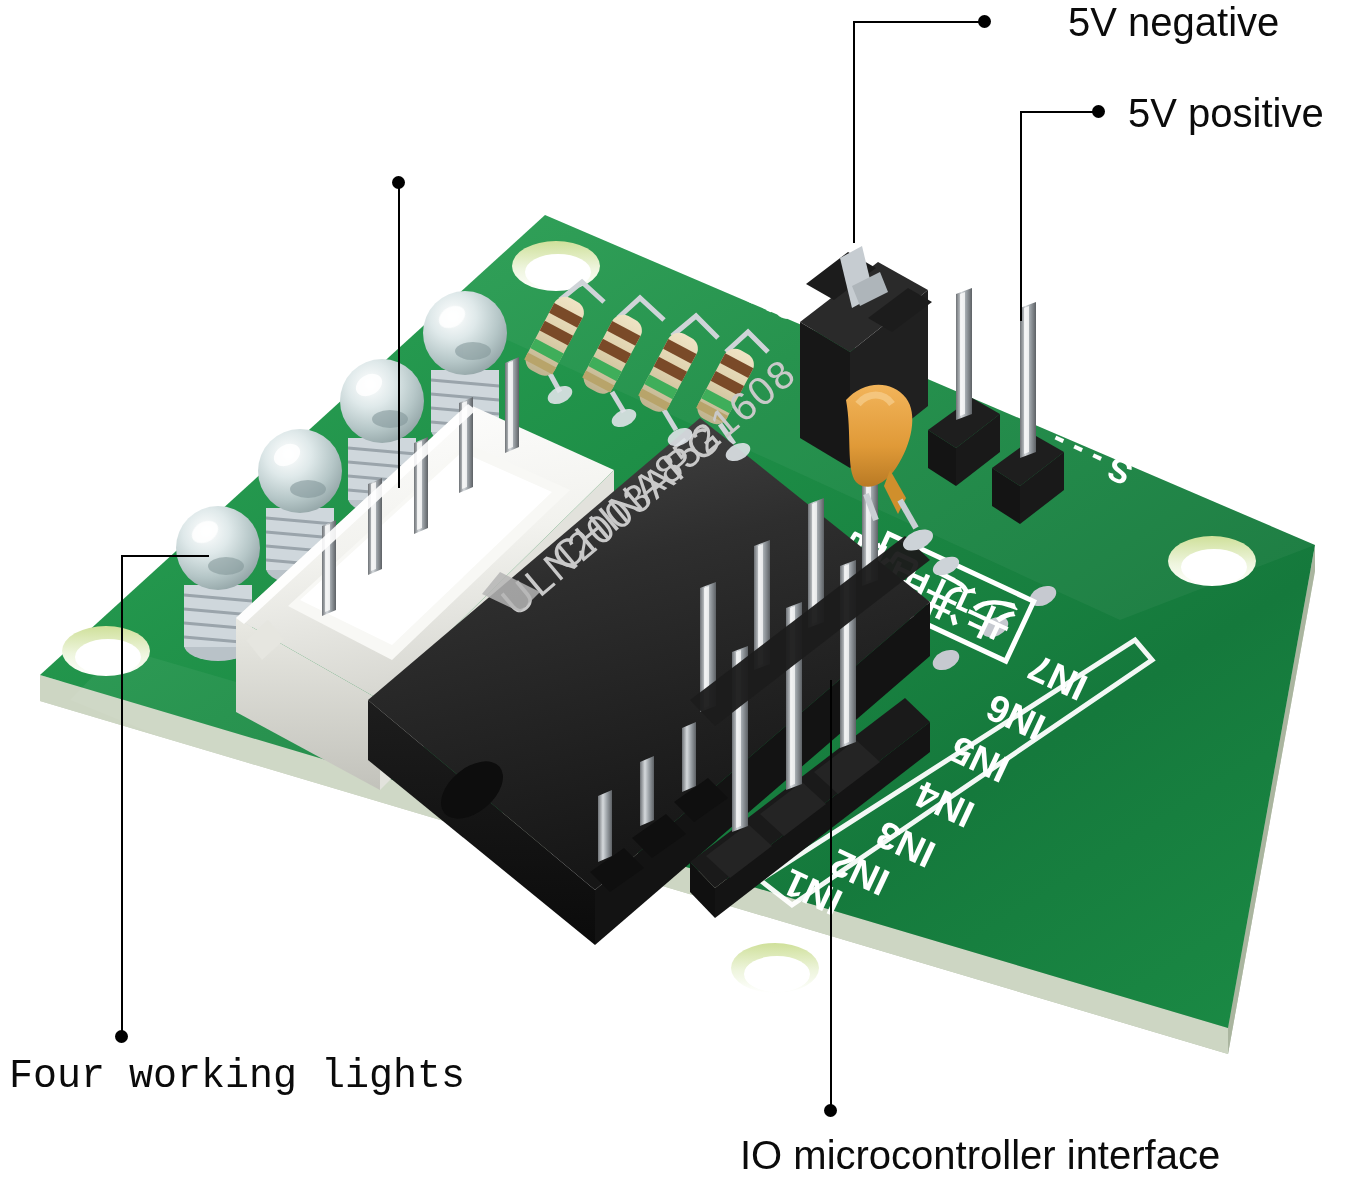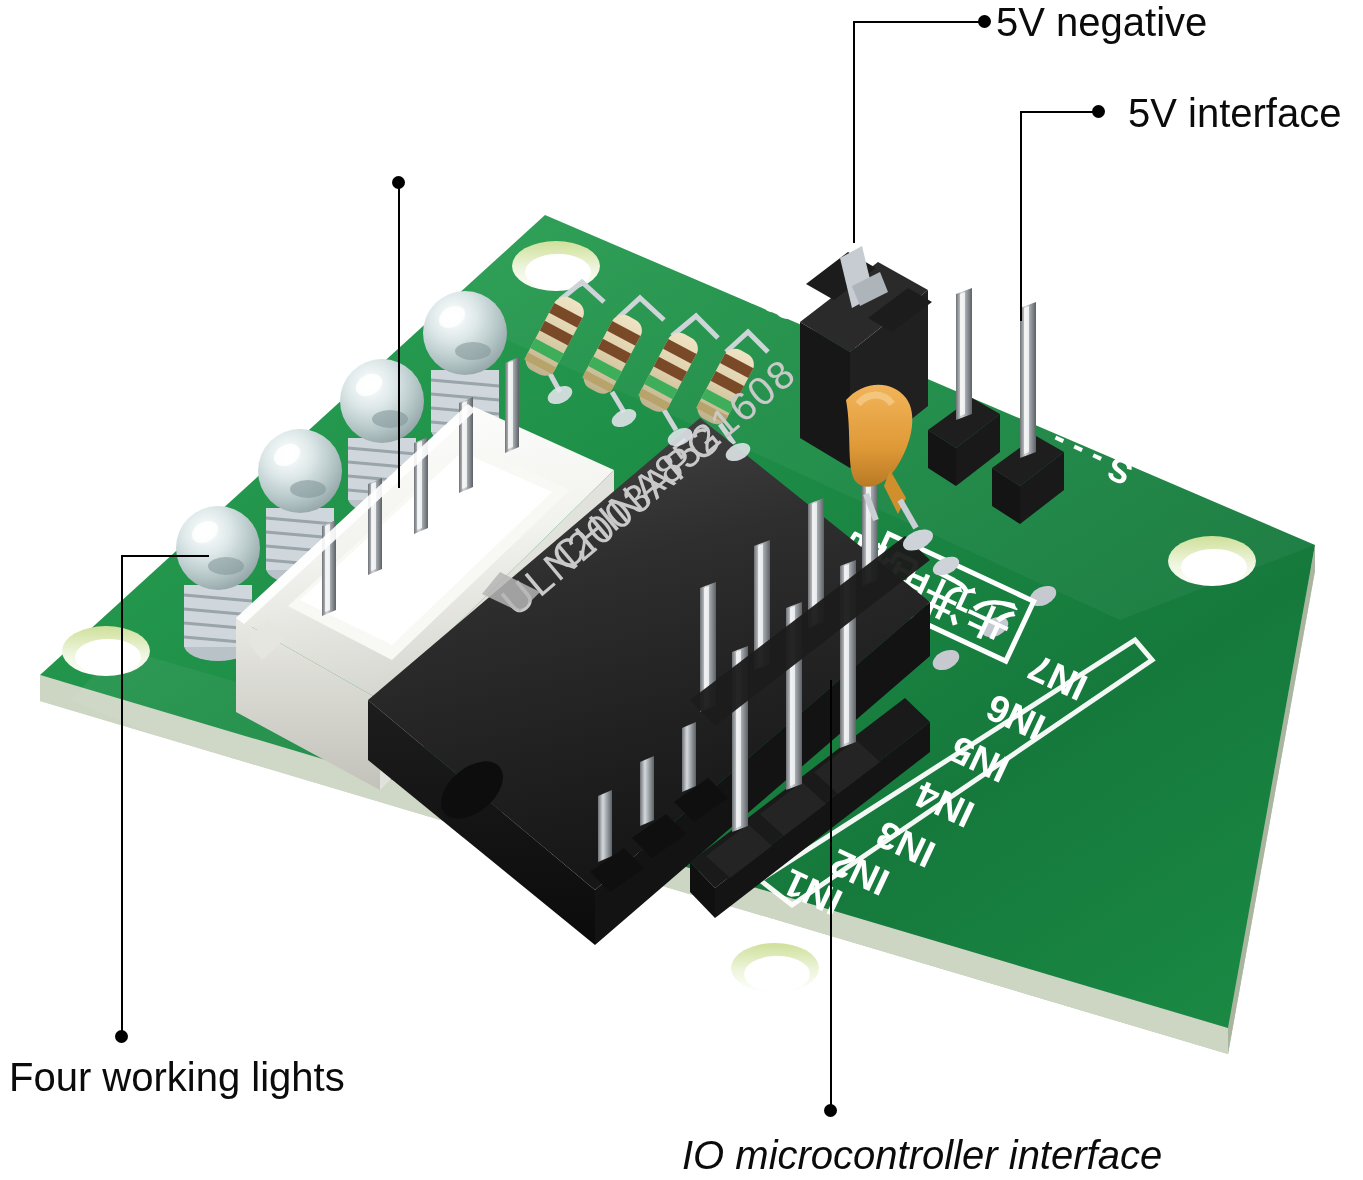--- a/index.html
+++ b/index.html
@@ -463,21 +463,21 @@
   <div class="leader-dot" style="left:1092px; top:105px;"></div>
 
   <div class="leader-h" style="left:121px; top:555px; width:88px;"></div>
   <div class="leader-v" style="left:121px; top:555px; height:482px;"></div>
   <div class="leader-dot" style="left:115px; top:1030px;"></div>
 
   <div class="leader-v" style="left:830px; top:680px; height:432px;"></div>
   <div class="leader-dot" style="left:824px; top:1104px;"></div>
 
 
-  <div class="callout-label nosel" style="left:996px; top:1px;">5V negative</div>
-
-  <div class="callout-label nosel" style="left:1128px; top:92px;">5V interface</div>
-
-  <div class="callout-label nosel" style="left:9px; top:1056px;">Four working lights</div>
-
-  <div class="callout-label nosel" style="left:682px; top:1134px;font-style:italic;">IO microcontroller interface</div>
+  <div class="callout-label nosel" style="left:1068px; top:1px;">5V negative</div>
+
+  <div class="callout-label nosel" style="left:1128px; top:92px;">5V positive</div>
+
+  <div class="callout-label nosel" style="left:9px; top:1056px;font-family:Liberation Mono, monospace;">Four working lights</div>
+
+  <div class="callout-label nosel" style="left:740px; top:1134px;">IO microcontroller interface</div>
 
 </div>
 
 </body></html>

